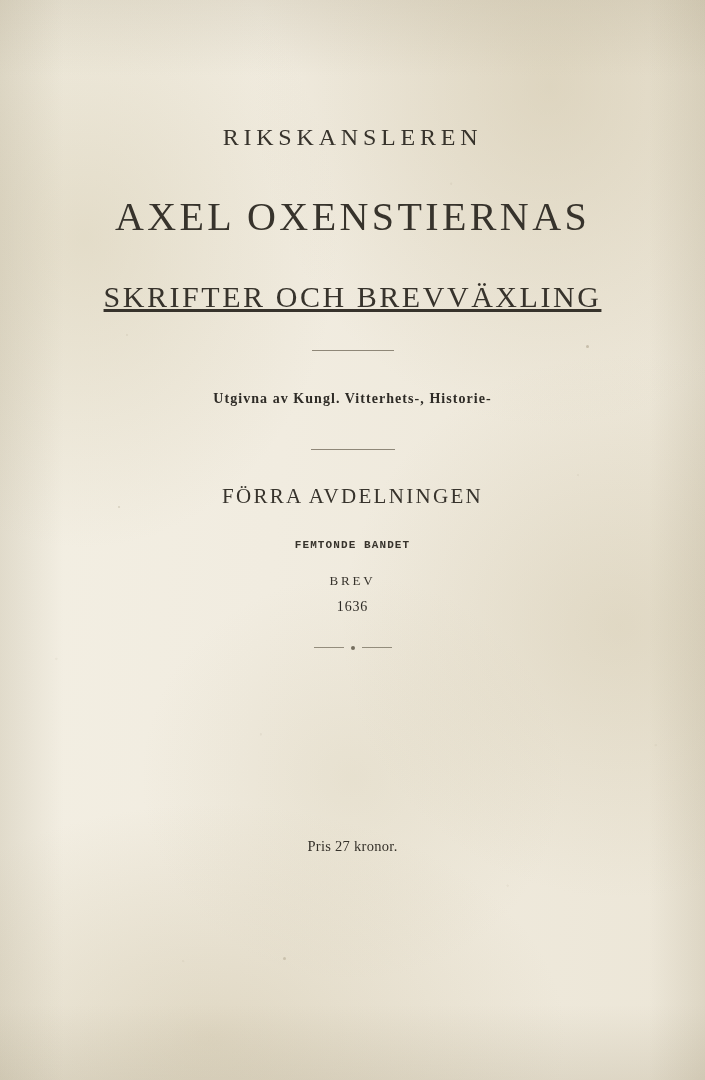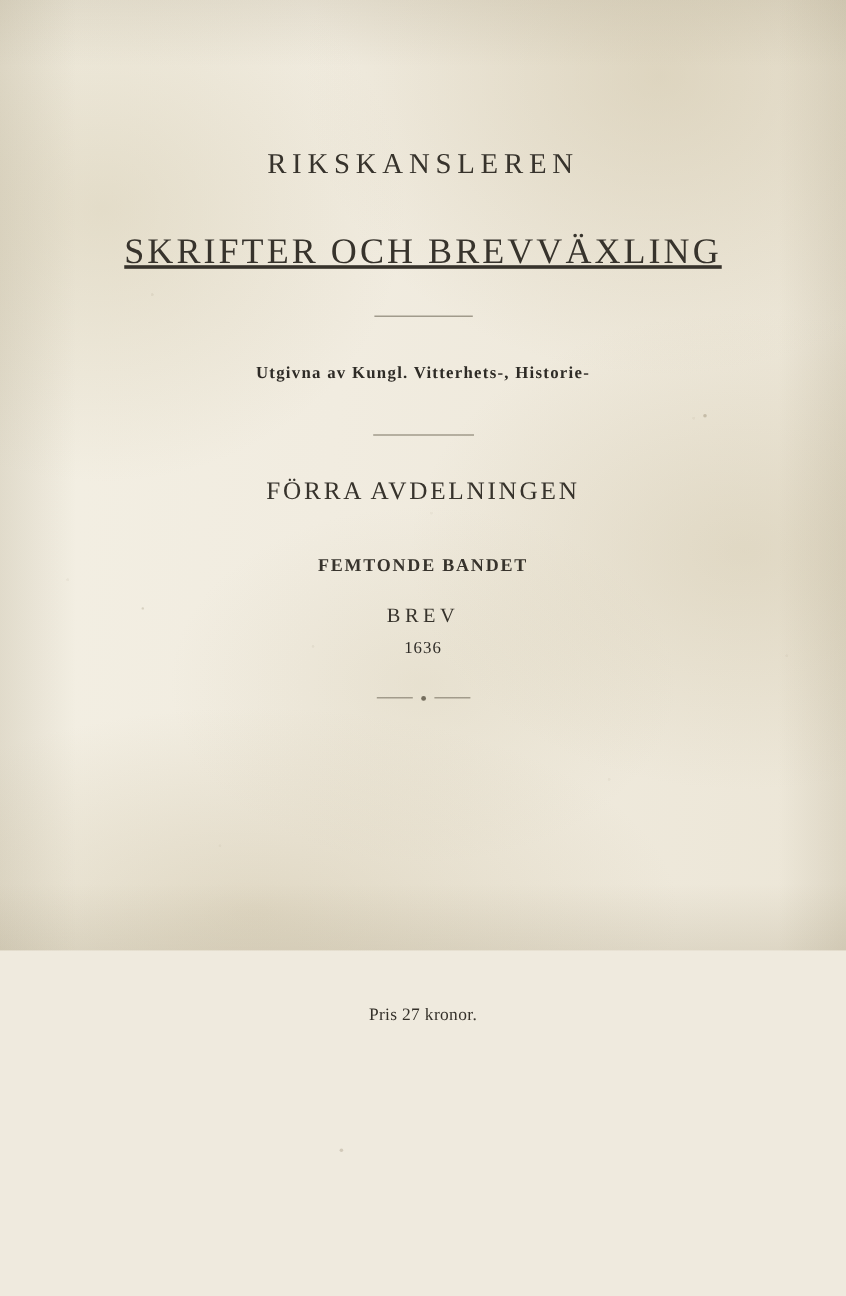--- a/index.html
+++ b/index.html
@@ -12,21 +12,21 @@
     overflow: hidden;
     background: #efeade;
     font-family: "Liberation Serif", serif;
     color: #2e2b26;
   }
 
   
   .page {
     position: relative;
     width: 705px;
-    height: 792px;
+    height: 1080px;
     box-sizing: border-box;
     background:
       radial-gradient(ellipse 60% 45% at 78% 8%,   rgba(196,183,150,0.40), rgba(196,183,150,0) 70%),
       radial-gradient(ellipse 50% 40% at 12% 22%,  rgba(198,186,152,0.34), rgba(198,186,152,0) 72%),
       radial-gradient(ellipse 55% 35% at 88% 58%,  rgba(193,180,146,0.30), rgba(193,180,146,0) 72%),
       radial-gradient(ellipse 70% 30% at 30% 96%,  rgba(190,176,140,0.34), rgba(190,176,140,0) 72%),
       radial-gradient(ellipse 40% 25% at 50% 72%,  rgba(205,195,165,0.26), rgba(205,195,165,0) 75%),
       linear-gradient(95deg, #f3efe3 0%, #f1ece0 40%, #ece6d7 100%);
   }
   
@@ -107,30 +107,31 @@
   .t-issuer {
     font-size: 14px;
     font-weight: bold;
     letter-spacing: .075em;
     line-height: 2.0;
   }
 
   .t-part {
     font-size: 21px;
     letter-spacing: .11em;
-    margin-bottom: 42px;
+    margin-bottom: 30px;
   }
   .t-vol {
-    font-size: 15px;
+    font-size: 11px;
     font-weight: bold;
     letter-spacing: .10em;
     margin-bottom: 22px;
+    font-family: Liberation Mono, monospace;
   }
   .t-kind {
-    font-size: 17px;
+    font-size: 13px;
     letter-spacing: .22em;
     margin-bottom: 10px;
   }
   .t-year {
     font-size: 14px;
     letter-spacing: .06em;
   }
 
   
   .orn {
@@ -194,20 +195,21 @@
 
   <div class="speckle"></div>
   <div class="blot" style="left:586px;top:345px;width:3px;height:3px;"></div>
   <div class="blot" style="left:283px;top:957px;width:3px;height:3px;opacity:.8;"></div>
   <div class="blot" style="left:118px;top:506px;width:2px;height:2px;opacity:.7;"></div>
 
   <div class="content">
 
     <div class="ln t-riks">Rikskansleren</div>
 
+    <div class="ln t-name">Axel Oxenstiernas</div>
 
     <div class="ln t-sub">Skrifter och brevväxling</div>
 
     <div class="rule"></div>
 
     <div class="t-issuer">
       <div>Utgivna av Kungl. Vitterhets-, Historie-</div>
     </div>
 
     <div class="rule wide"></div>

